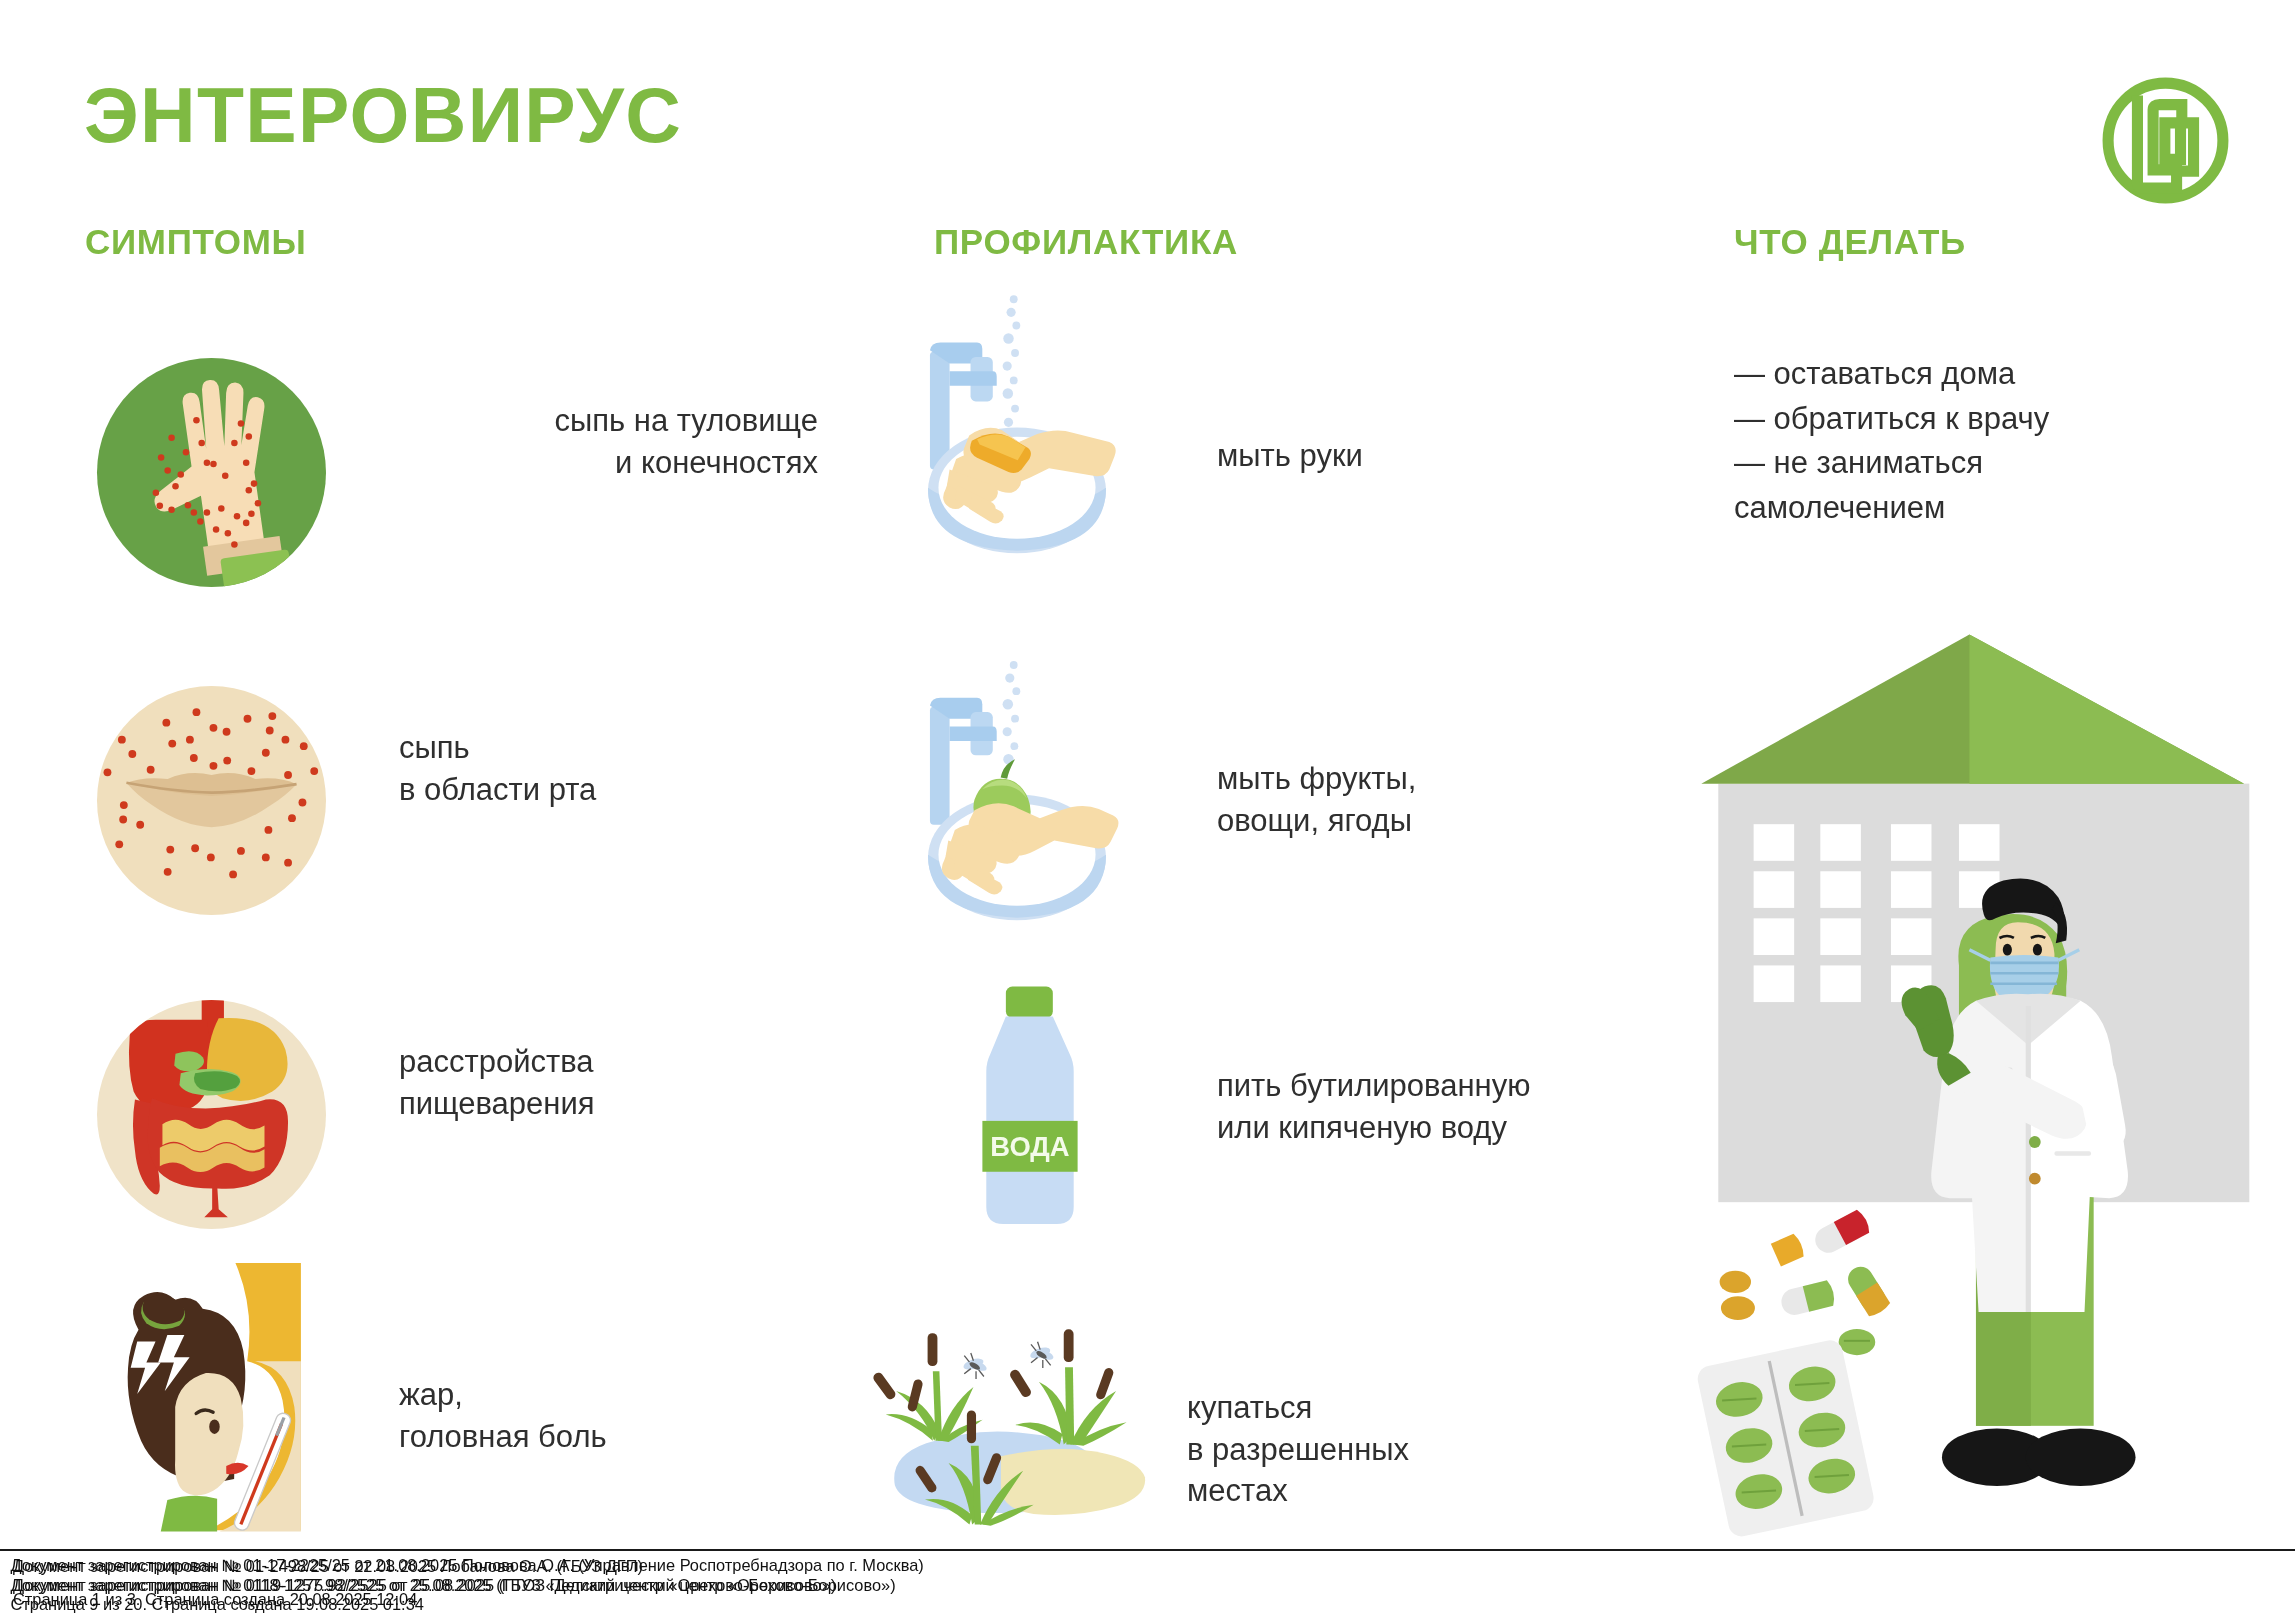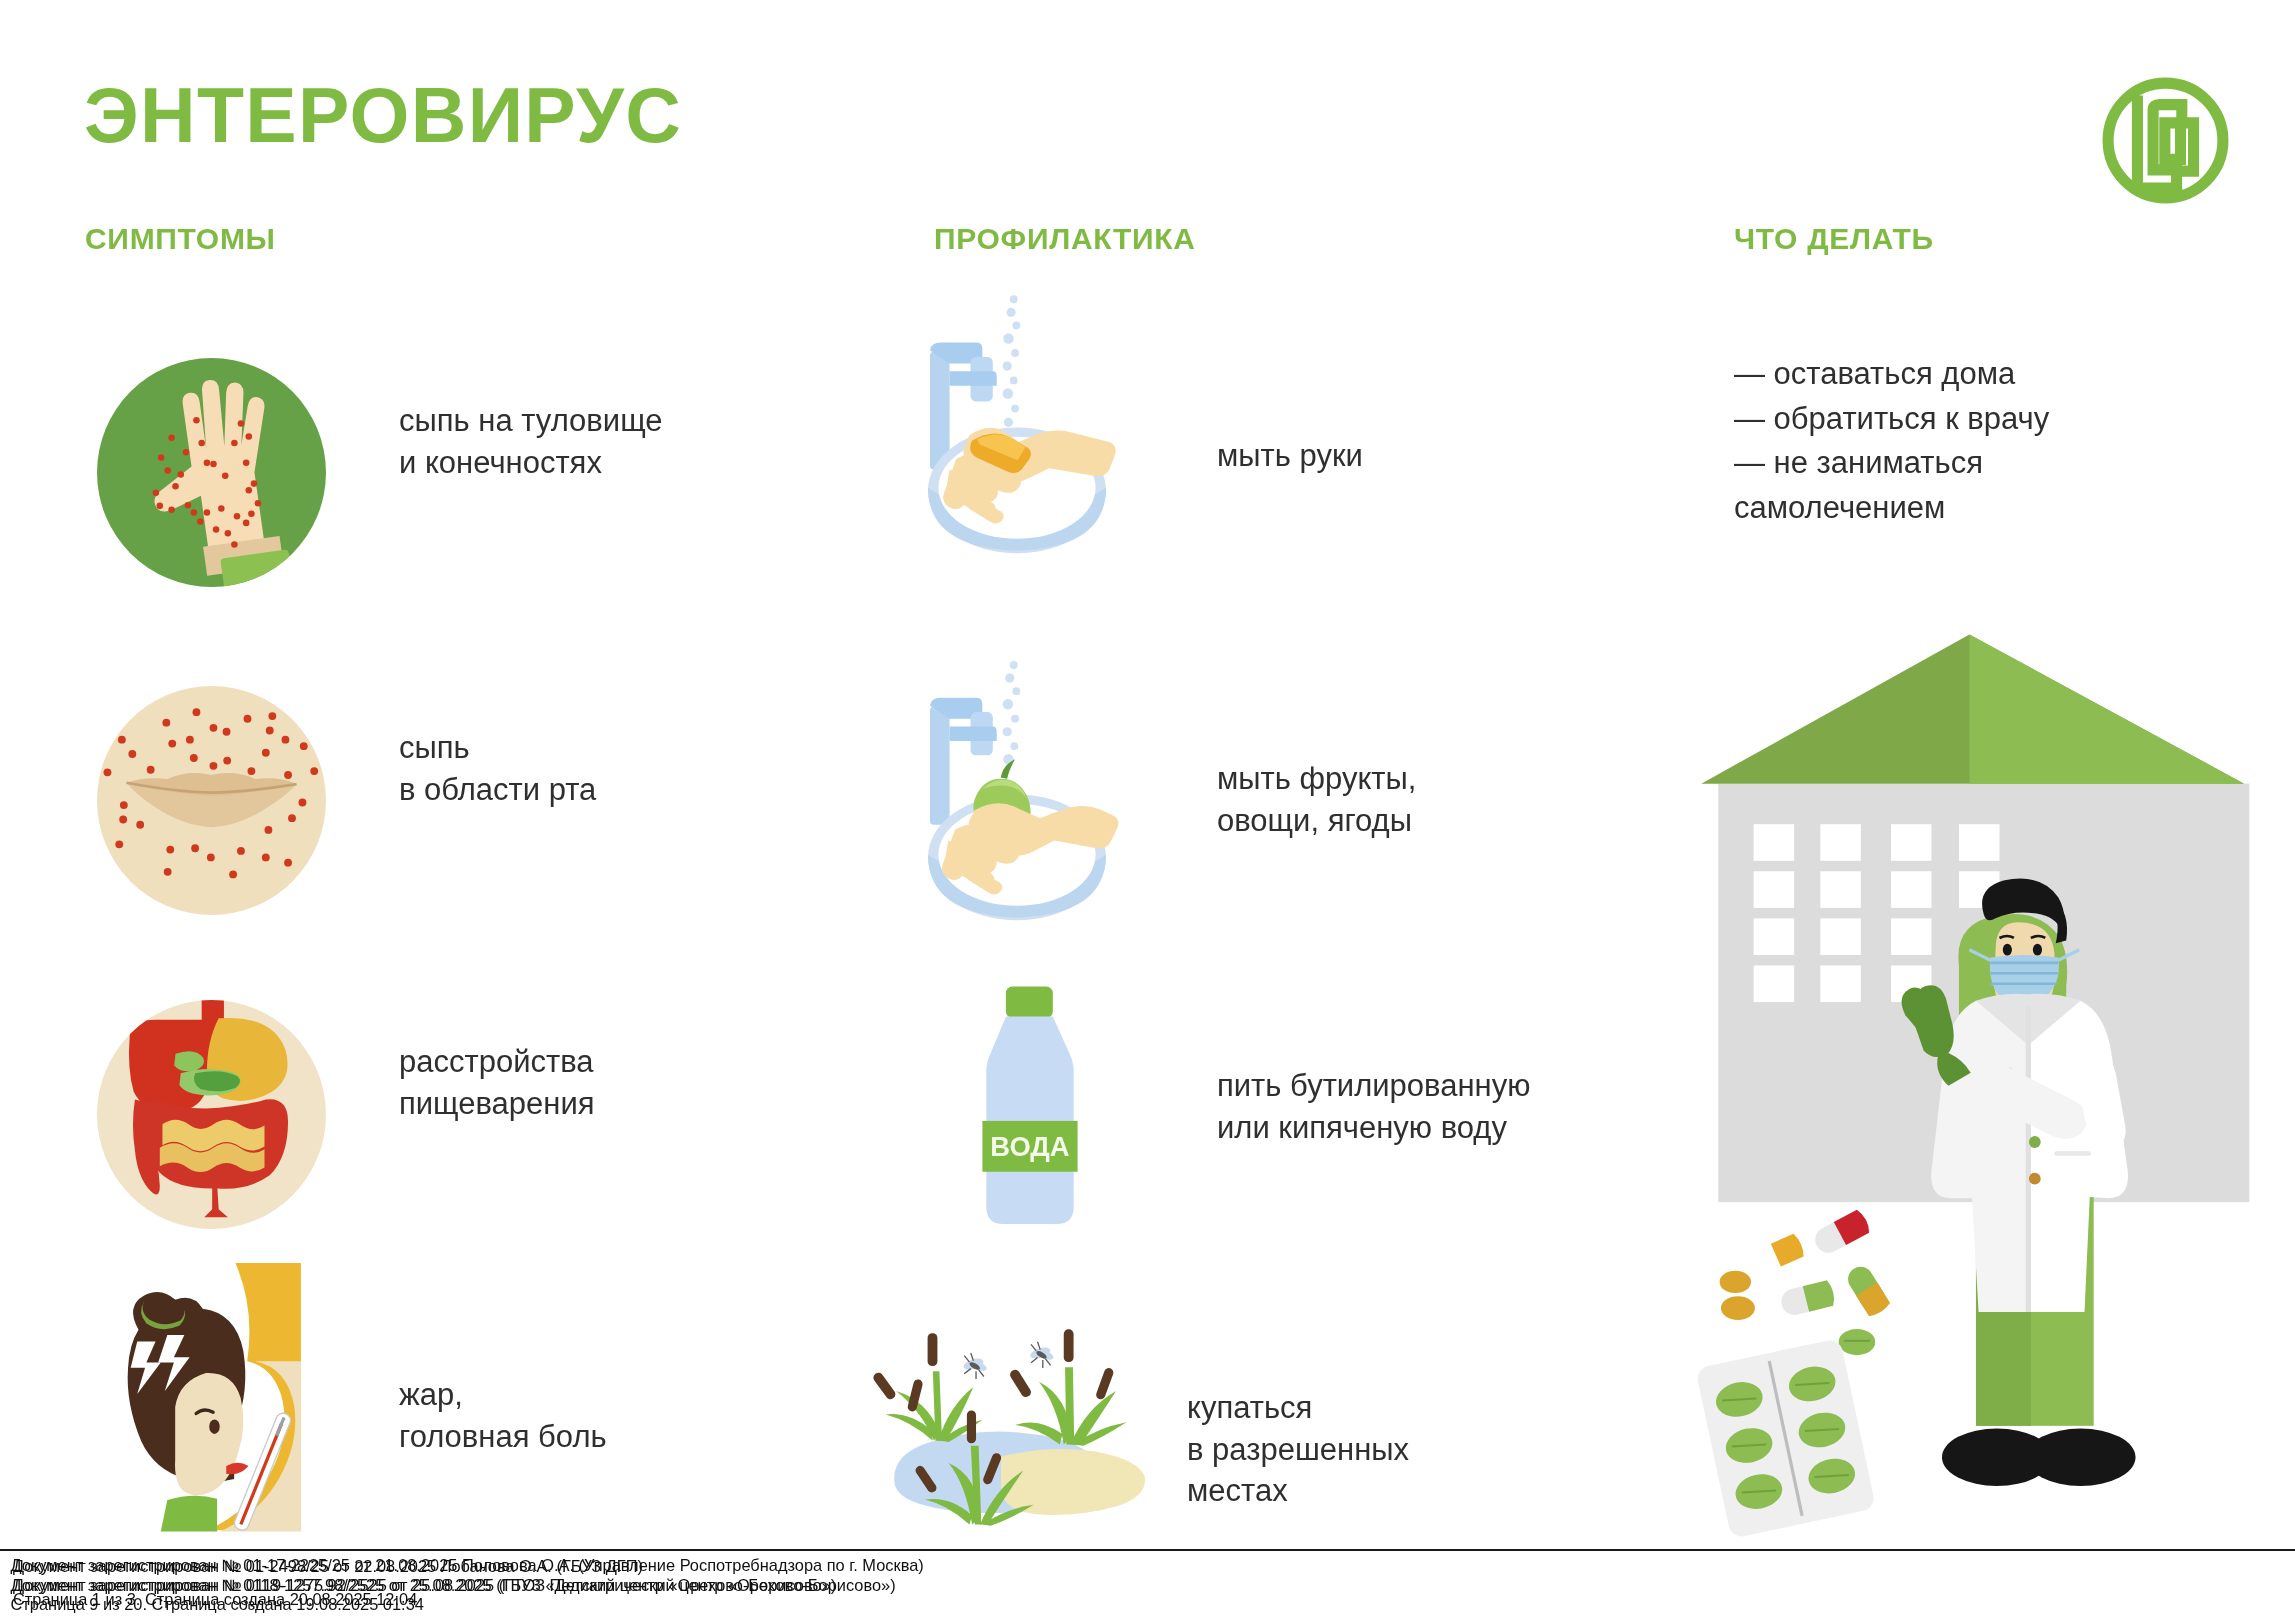--- a/index.html
+++ b/index.html
@@ -13,21 +13,21 @@
 
   
   .title{
     position:absolute;left:84px;top:77px;
     font-size:77px;font-weight:bold;letter-spacing:1.3px;
     color:#7fba43;line-height:1;
   }
   .brand-logo{position:absolute;left:2097px;top:72px;width:137px;height:137px;}
 
   .col-head{
-    position:absolute;font-size:30px;font-weight:bold;letter-spacing:0.7px;
+    position:absolute;font-size:35px;font-weight:bold;letter-spacing:0.7px;
     color:#7fba43;
   }
   #h-sym{left:85px;top:222px;}
   #h-prof{left:934px;top:222px;}
   #h-todo{left:1734px;top:222px;}
 
   
   .body-text{
     position:absolute;color:#2f2f2f;font-size:31px;line-height:1.34;
     white-space:pre-line;font-weight:400;
@@ -129,21 +129,21 @@
           <circle cx="214" cy="242" r="5"></circle>
         <circle cx="228" cy="252" r="5"></circle>
           <circle cx="236" cy="238" r="5"></circle>
         <circle cx="182" cy="262" r="5"></circle>
           <circle cx="200" cy="268" r="5"></circle>
         <circle cx="210" cy="285" r="5"></circle>
           <circle cx="246" cy="222" r="5"></circle>
       </g>
     </svg>
   </div>
-  <div class="body-text" style="left:399px;top:400px;width:419px;">сыпь на туловище
+  <div class="body-text" style="left:399px;top:400px;width:419px;text-align:right;">сыпь на туловище
 и конечностях</div>
 
   <div class="icon-circle" id="ic-mouth">
     <svg viewBox="0 0 350 350" width="229" height="229">
       <path d="M45 148 Q70 138 108 142 Q140 128 175 136 Q210 128 242 142 Q280 138 305 150
                Q288 166 266 180 Q220 212 175 214 Q130 212 84 180 Q62 166 45 148 Z" fill="#ddbf92"></path>
       <path d="M45 148 Q120 166 175 168 Q230 166 305 150 Q288 168 266 182 Q220 214 175 216 Q130 214 84 182 Q62 168 45 148 Z" fill="#e2c79d"></path>
       <path d="M45 148 Q120 162 175 163 Q230 162 305 150" fill="none" stroke="#c6a375" stroke-width="4"></path>
       <g fill="#cf3a1d">
         <circle cx="152" cy="40" r="6"></circle>

